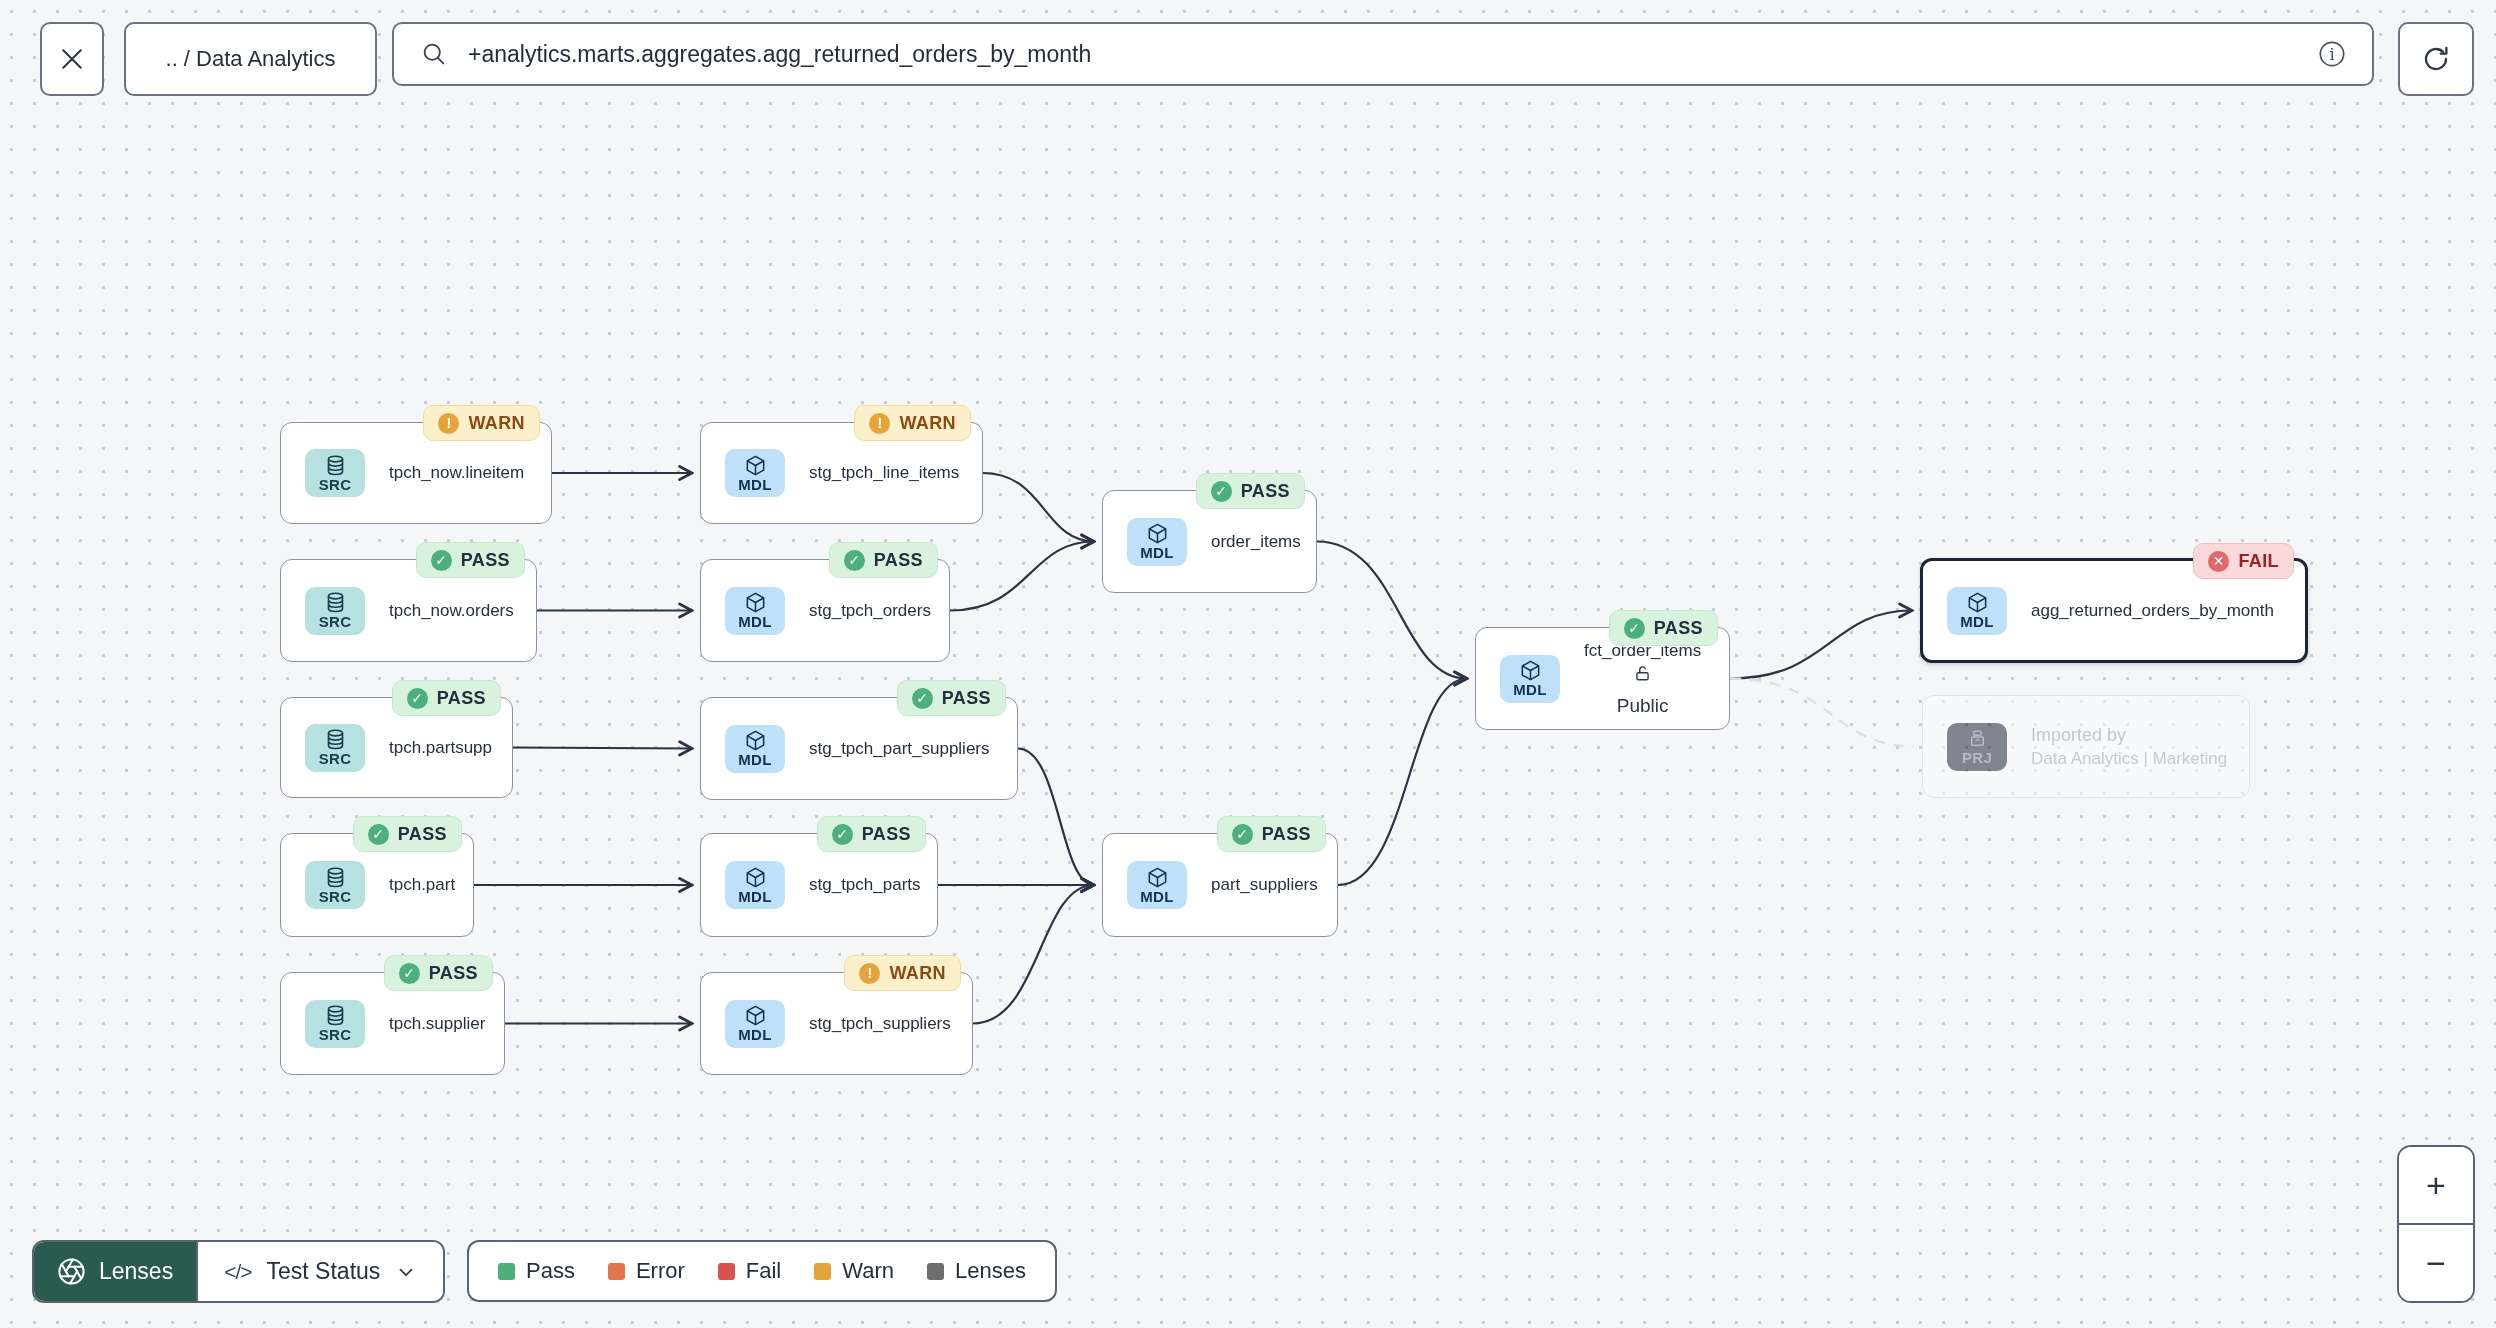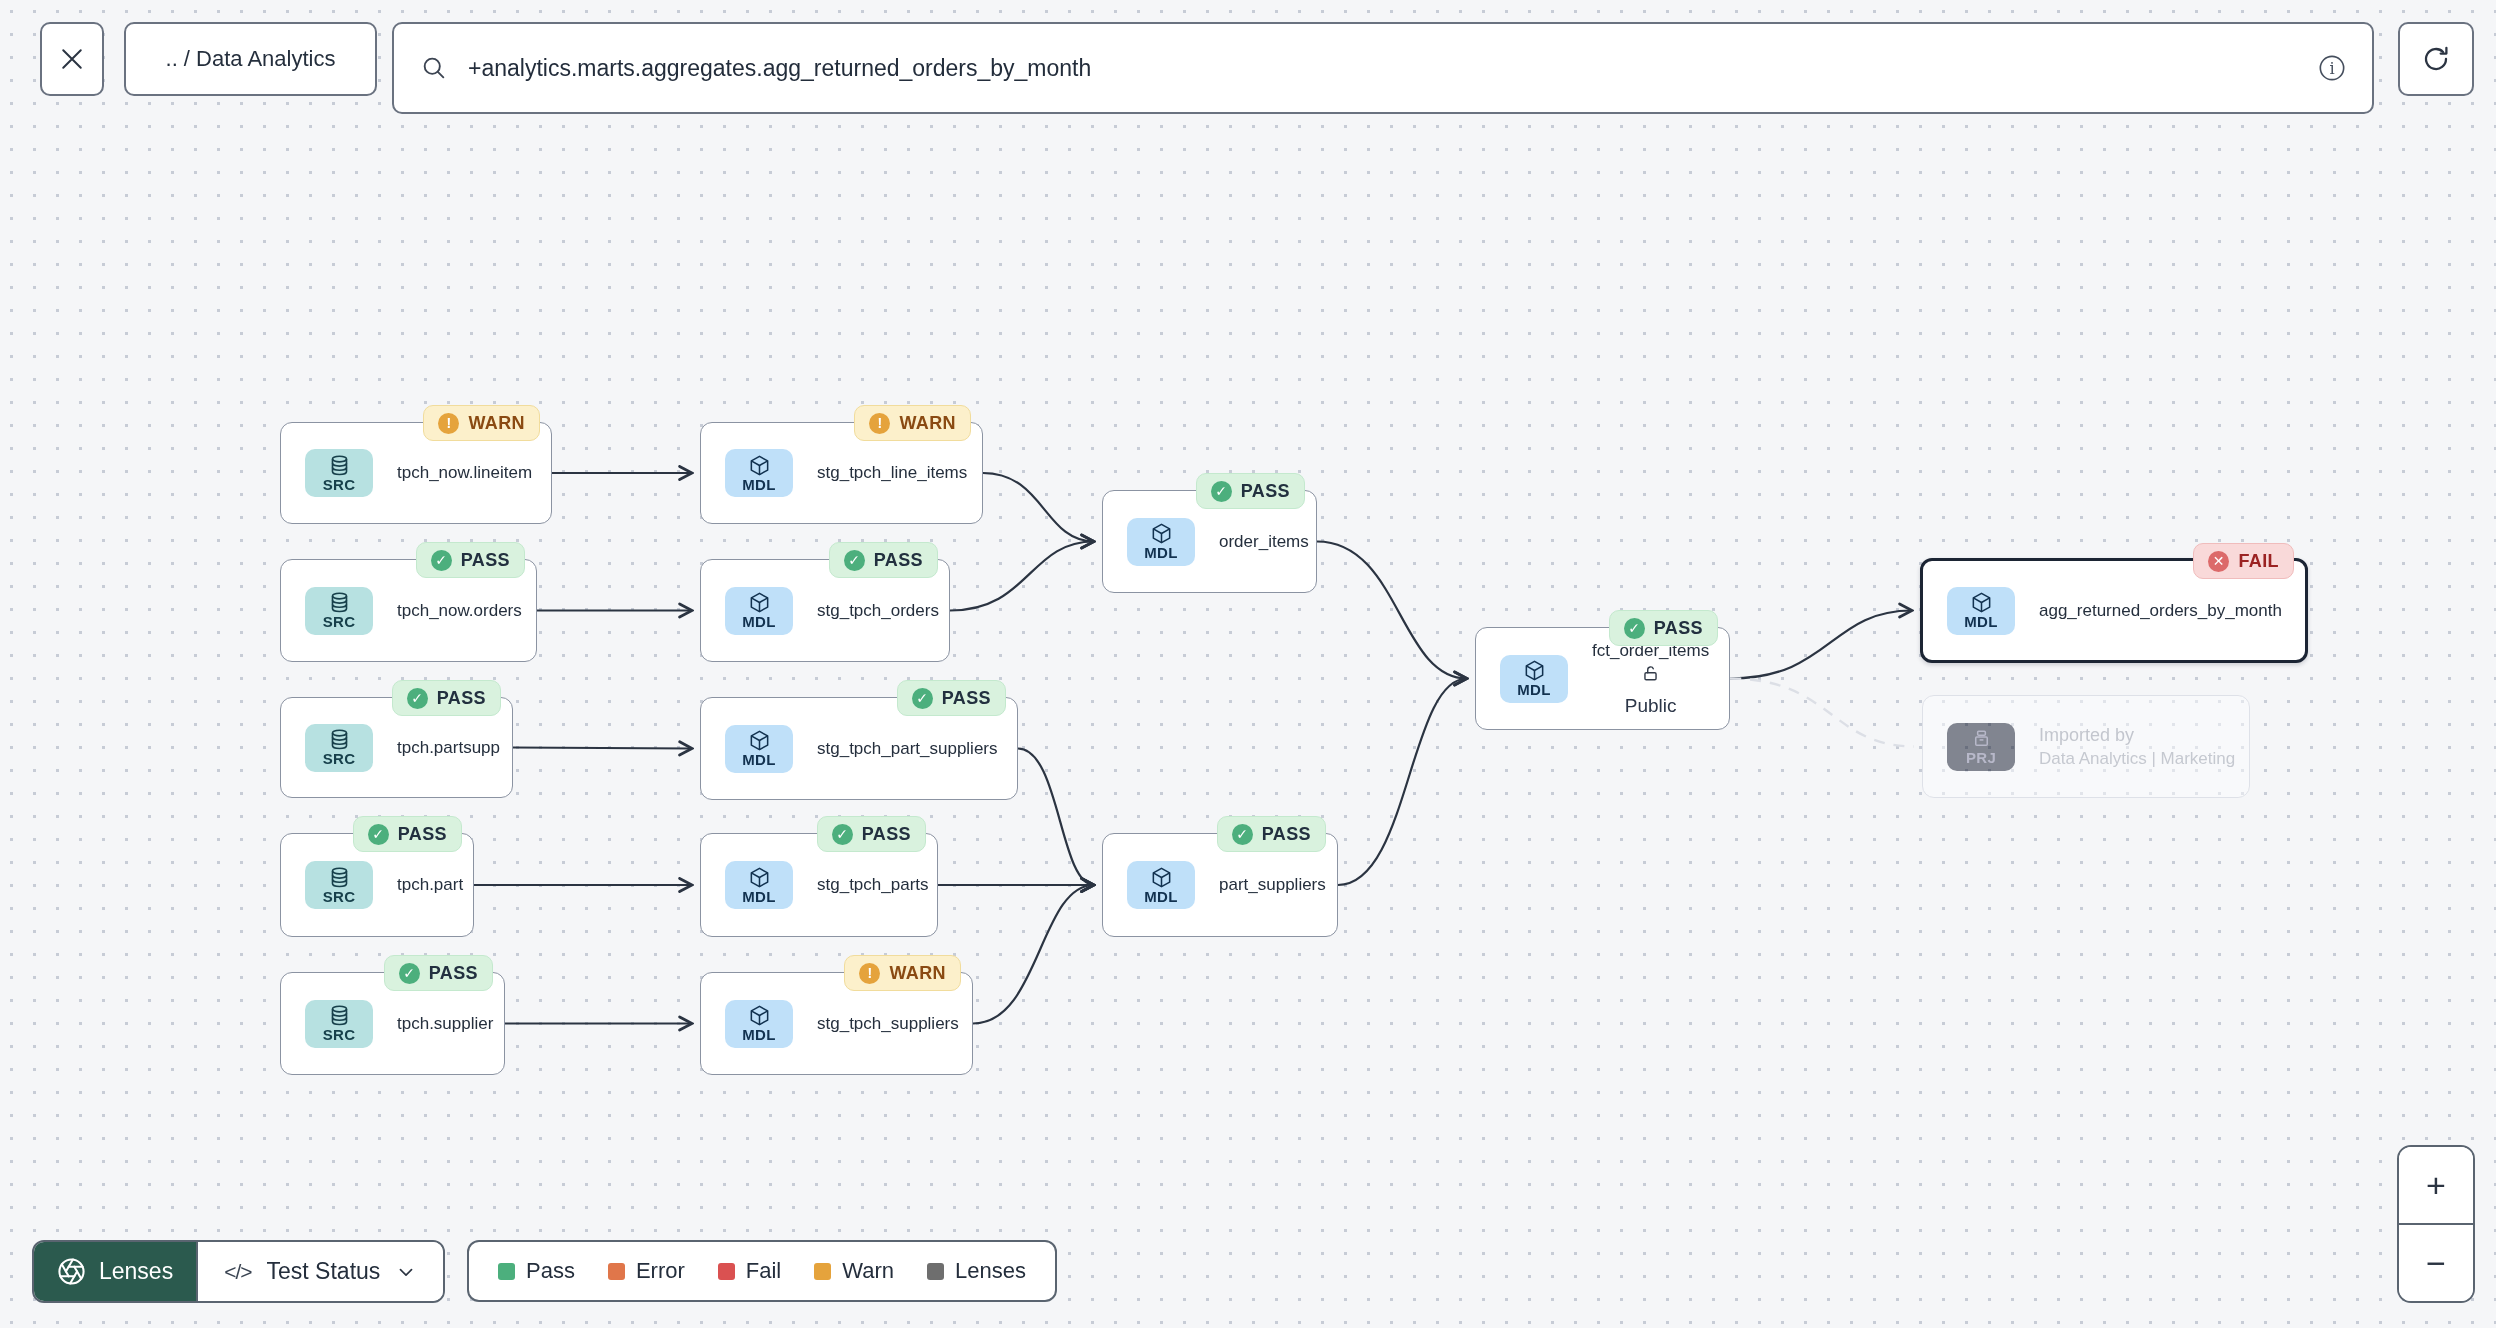--- a/index.html
+++ b/index.html
@@ -12,39 +12,39 @@
     color:#252f3d;
   }
   
   .tb-btn{
     position:absolute;background:#fff;border:2px solid #6a7280;border-radius:10px;
     display:flex;align-items:center;justify-content:center;color:#252f3d;box-sizing:border-box;
     cursor:pointer;
   }
   #close-btn{left:40px;top:22px;width:64px;height:74px;}
   #breadcrumb-btn{left:124px;top:22px;width:253px;height:74px;font-size:22px;}
-  #search-bar{left:392px;top:22px;width:1982px;height:92px;display:flex;align-items:center;
+  #search-bar{left:392px;top:22px;width:1982px;height:64px;display:flex;align-items:center;
     gap:18px;padding:0 26px;justify-content:flex-start;}
   #search-bar input{flex:1;border:none;outline:none;background:transparent;font-family:inherit;
     font-size:23px;color:#232d3b;}
   #refresh-btn{left:2398px;top:22px;width:76px;height:74px;}
   .icon-svg{display:block;}
   
   #edges{position:absolute;left:0;top:0;z-index:1;}
   .edge{fill:none;stroke:#2b3442;stroke-width:2.2px;}
   .edge.dashed{stroke:#dcdfe6;stroke-dasharray:11 9;stroke-width:2.4px;}
   .node{
     position:absolute;z-index:2;background:#fff;border:1.5px solid #8b93a2;border-radius:12px;
     box-sizing:border-box;display:flex;align-items:center;gap:24px;padding-left:24px;
     cursor:pointer;
   }
   .node.selected{border:3.5px solid #1c2534;box-shadow:0 2px 4px rgba(20,30,50,.18);}
   .node.faded{opacity:.5;border-color:#c9cdd9;background:#fcfcfe;}
   .chip{
-    width:68px;height:48px;border-radius:10px;flex:0 0 auto;
+    width:60px;height:48px;border-radius:10px;flex:0 0 auto;
     display:flex;flex-direction:column;align-items:center;justify-content:center;
     font-size:15px;font-weight:700;line-height:1.05;letter-spacing:.3px;
   }
   .ntext{display:flex;flex-direction:column;justify-content:center;gap:3px;padding-right:24px;}
   .nlabel{font-size:17px;color:#252f3d;white-space:nowrap;}
   .noverline{font-size:18px;color:#9298a5;}
   .node.faded .nlabel{color:#979daa;}
   .nsub{display:flex;align-items:center;gap:7px;font-size:19px;color:#2c3648;flex-direction:column;}
   .badge{
     position:absolute;top:-18px;right:11px;height:36px;border-radius:10px;

